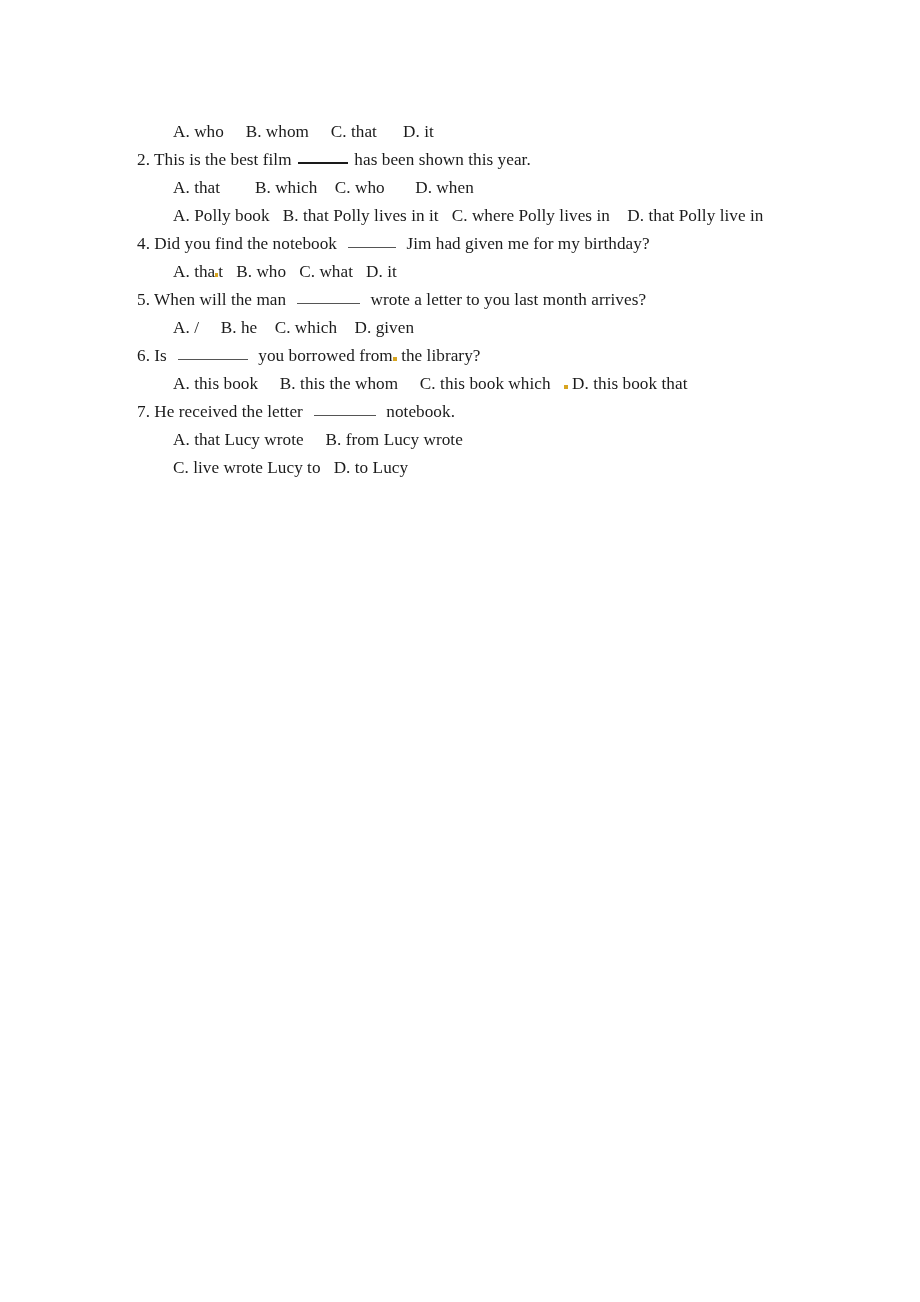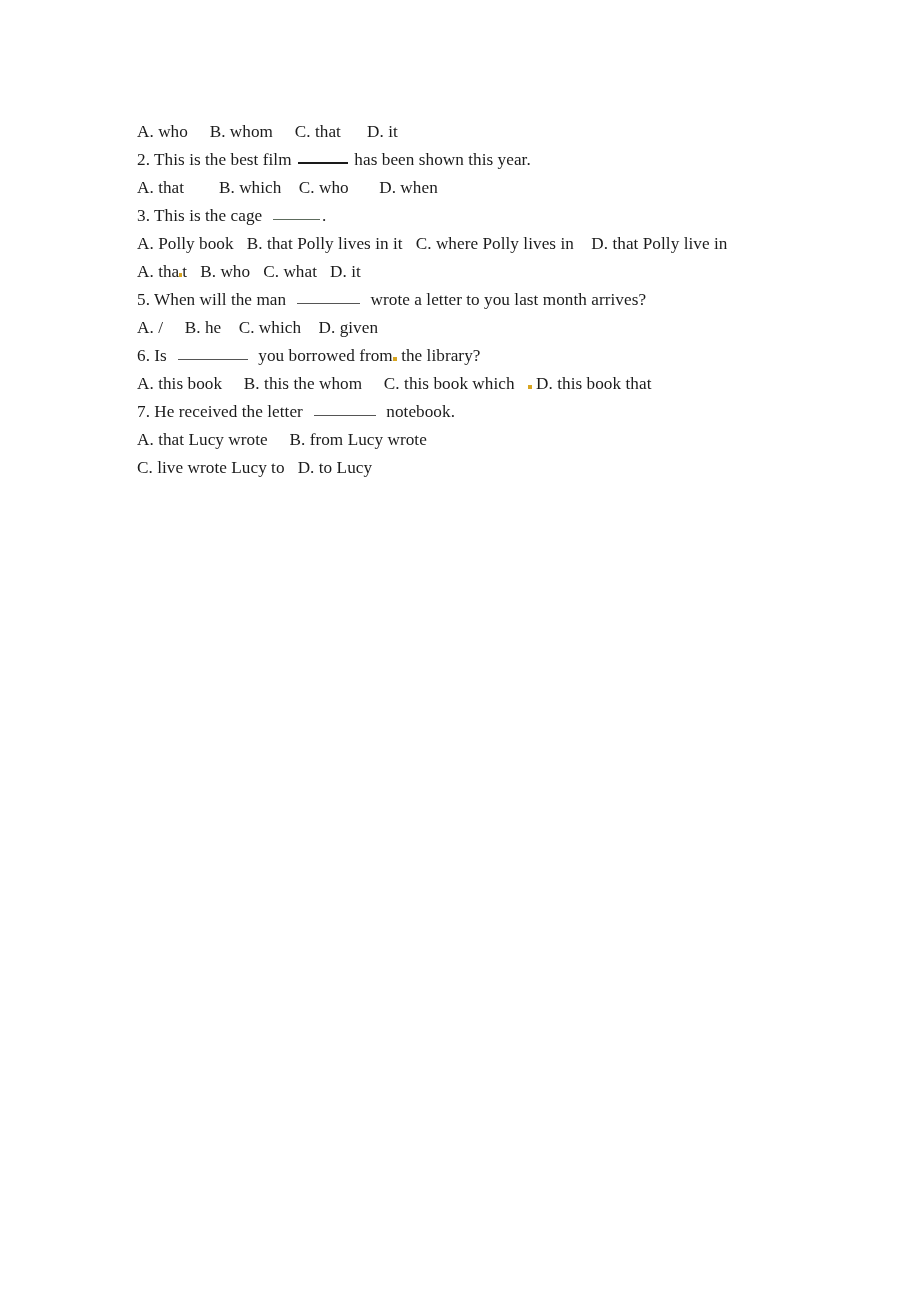--- a/index.html
+++ b/index.html
@@ -39,20 +39,21 @@
     line-height: 28px;
     font-size: 17.2px;
     white-space: pre;
     letter-spacing: 0.05px;
     color: #1b1b1b;
   }
 
   
   .opts {
     white-space: pre;
+    margin-left: 36px;
   }
 
   .seg {
     display: inline;
   }
 
   
   .blank {
     display: inline-block;
     vertical-align: baseline;
@@ -89,24 +90,24 @@
 
 <div id="page">
   <div id="content">
 
     <div class="line opts"><span class="seg">A. who</span><span class="seg">     </span><span class="seg">B. whom</span><span class="seg">     </span><span class="seg">C. that</span><span class="seg">      </span><span class="seg">D. it</span></div>
 
     <div class="line"><span class="seg">2. This is the best film</span><span class="seg"> </span><span class="blank b-strong" style="width:50px"></span><span class="seg"> </span><span class="seg">has been shown this year.</span></div>
 
     <div class="line opts"><span class="seg">A. that</span><span class="seg">        </span><span class="seg">B. which</span><span class="seg">    </span><span class="seg">C. who</span><span class="seg">       </span><span class="seg">D. when</span></div>
 
-    <div class="line"><span class="seg">3. This is the cage</span><span class="seg">  </span><span class="blank b-green" style="width:47px"></span><span class="seg">.</span></div>
 
     <div class="line opts"><span class="seg">A. Polly book</span><span class="seg">   </span><span class="seg">B. that Polly lives in it</span><span class="seg">   </span><span class="seg">C. where Polly lives in</span><span class="seg">    </span><span class="seg">D. that Polly live in</span></div>
 
+    <div class="line"><span class="seg">4. Did you find the notebook</span><span class="seg">  </span><span class="blank" style="width:48px"></span><span class="seg">  </span><span class="seg">Jim had given me for my birthday?</span></div>
 
     <div class="line opts"><span class="seg">A. tha</span><span class="speck tiny"></span><span class="seg">t</span><span class="seg">   </span><span class="seg">B. who</span><span class="seg">   </span><span class="seg">C. what</span><span class="seg">   </span><span class="seg">D. it</span></div>
 
     <div class="line"><span class="seg">5. When will the man</span><span class="seg">  </span><span class="blank" style="width:63px"></span><span class="seg">  </span><span class="seg">wrote a letter to you last month arrives?</span></div>
 
     <div class="line opts"><span class="seg">A. /</span><span class="seg">     </span><span class="seg">B. he</span><span class="seg">    </span><span class="seg">C. which</span><span class="seg">    </span><span class="seg">D. given</span></div>
 
     <div class="line"><span class="seg">6. Is</span><span class="seg">  </span><span class="blank" style="width:70px"></span><span class="seg">  </span><span class="seg">you borrowed from</span><span class="speck"></span><span class="seg"> </span><span class="seg">the library?</span></div>
 
     <div class="line opts"><span class="seg">A. this book</span><span class="seg">     </span><span class="seg">B. this the whom</span><span class="seg">     </span><span class="seg">C. this book which</span><span class="seg">   </span><span class="speck"></span><span class="seg"> </span><span class="seg">D. this book that</span></div>

